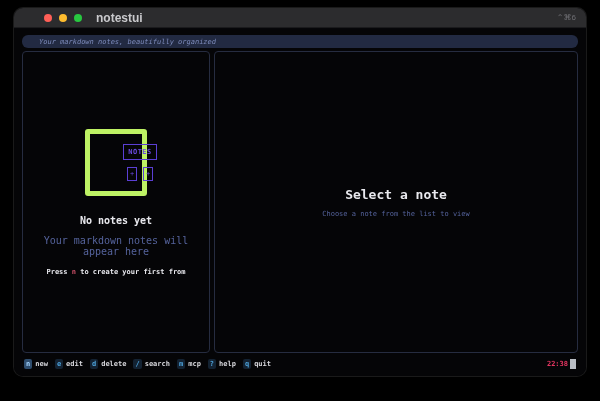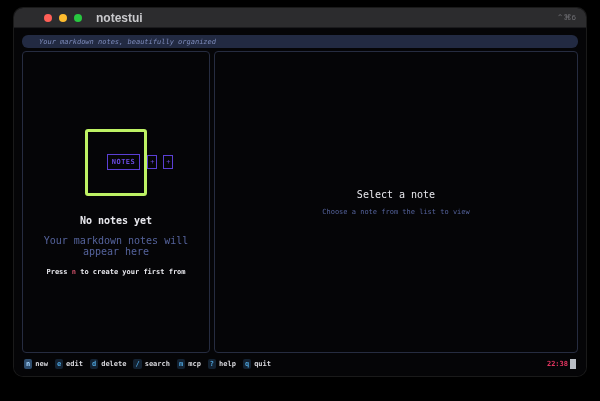--- a/index.html
+++ b/index.html
@@ -47,41 +47,41 @@
   }
   .panel.left  { width: 188px; flex: none; }
   .panel.right { flex: 1; }
   .centered {
     position: absolute; inset: 0; display: flex; flex-direction: column;
     align-items: center; justify-content: center; text-align: center;
   }
 
   
   .logo {
-    width: 62px; height: 67px; border: 3px solid #bef264; border-radius: 3px;
-    display: flex; flex-direction: row; align-items: center; justify-content: center;
+    width: 62px; height: 67px; border: 5px solid #bef264; border-radius: 3px;
+    display: flex; flex-direction: column; align-items: center; justify-content: center;
     gap: 7px;
     padding-left: 48px;
   }
   .logo-notes {
     border: 1px solid #5b3fd4; color: #6a4adf; font-size: 7px; font-weight: bold;
     padding: 3px 4px; letter-spacing: 0.5px;
   }
   .plus-row { display: flex; gap: 6px; }
   .plus-box {
     width: 10px; height: 14px; border: 1px solid #5b3fd4; color: #6a4adf;
     font-size: 7px; display: flex; align-items: center; justify-content: center;
   }
 
   .empty-title { margin-top: 19px; color: #e9e9ee; font-weight: bold; font-size: 10px; }
   .empty-sub   { margin-top: 9px;  color: #55639c; font-size: 10px; }
   .hint        { margin-top: 11px; color: #e9e9ee; font-weight: bold; font-size: 7px; }
   .hint-key    { color: #cf5068; }
 
-  .sel-title { color: #e9e9ee; font-weight: normal; font-size: 10px; }
+  .sel-title { color: #e9e9ee; font-weight: bold; font-size: 13px; }
   .sel-sub   { margin-top: 8px; color: #55639c; font-size: 7px; }
 
   
   .statusbar {
     flex: none; height: 14px; margin-top: 4px;
     display: flex; align-items: center; font-size: 7px; padding: 0 2px;
   }
   .sb-keys { display: flex; gap: 7px; align-items: center; }
   .sb-item { display: flex; align-items: center; }
   .sb-key {

